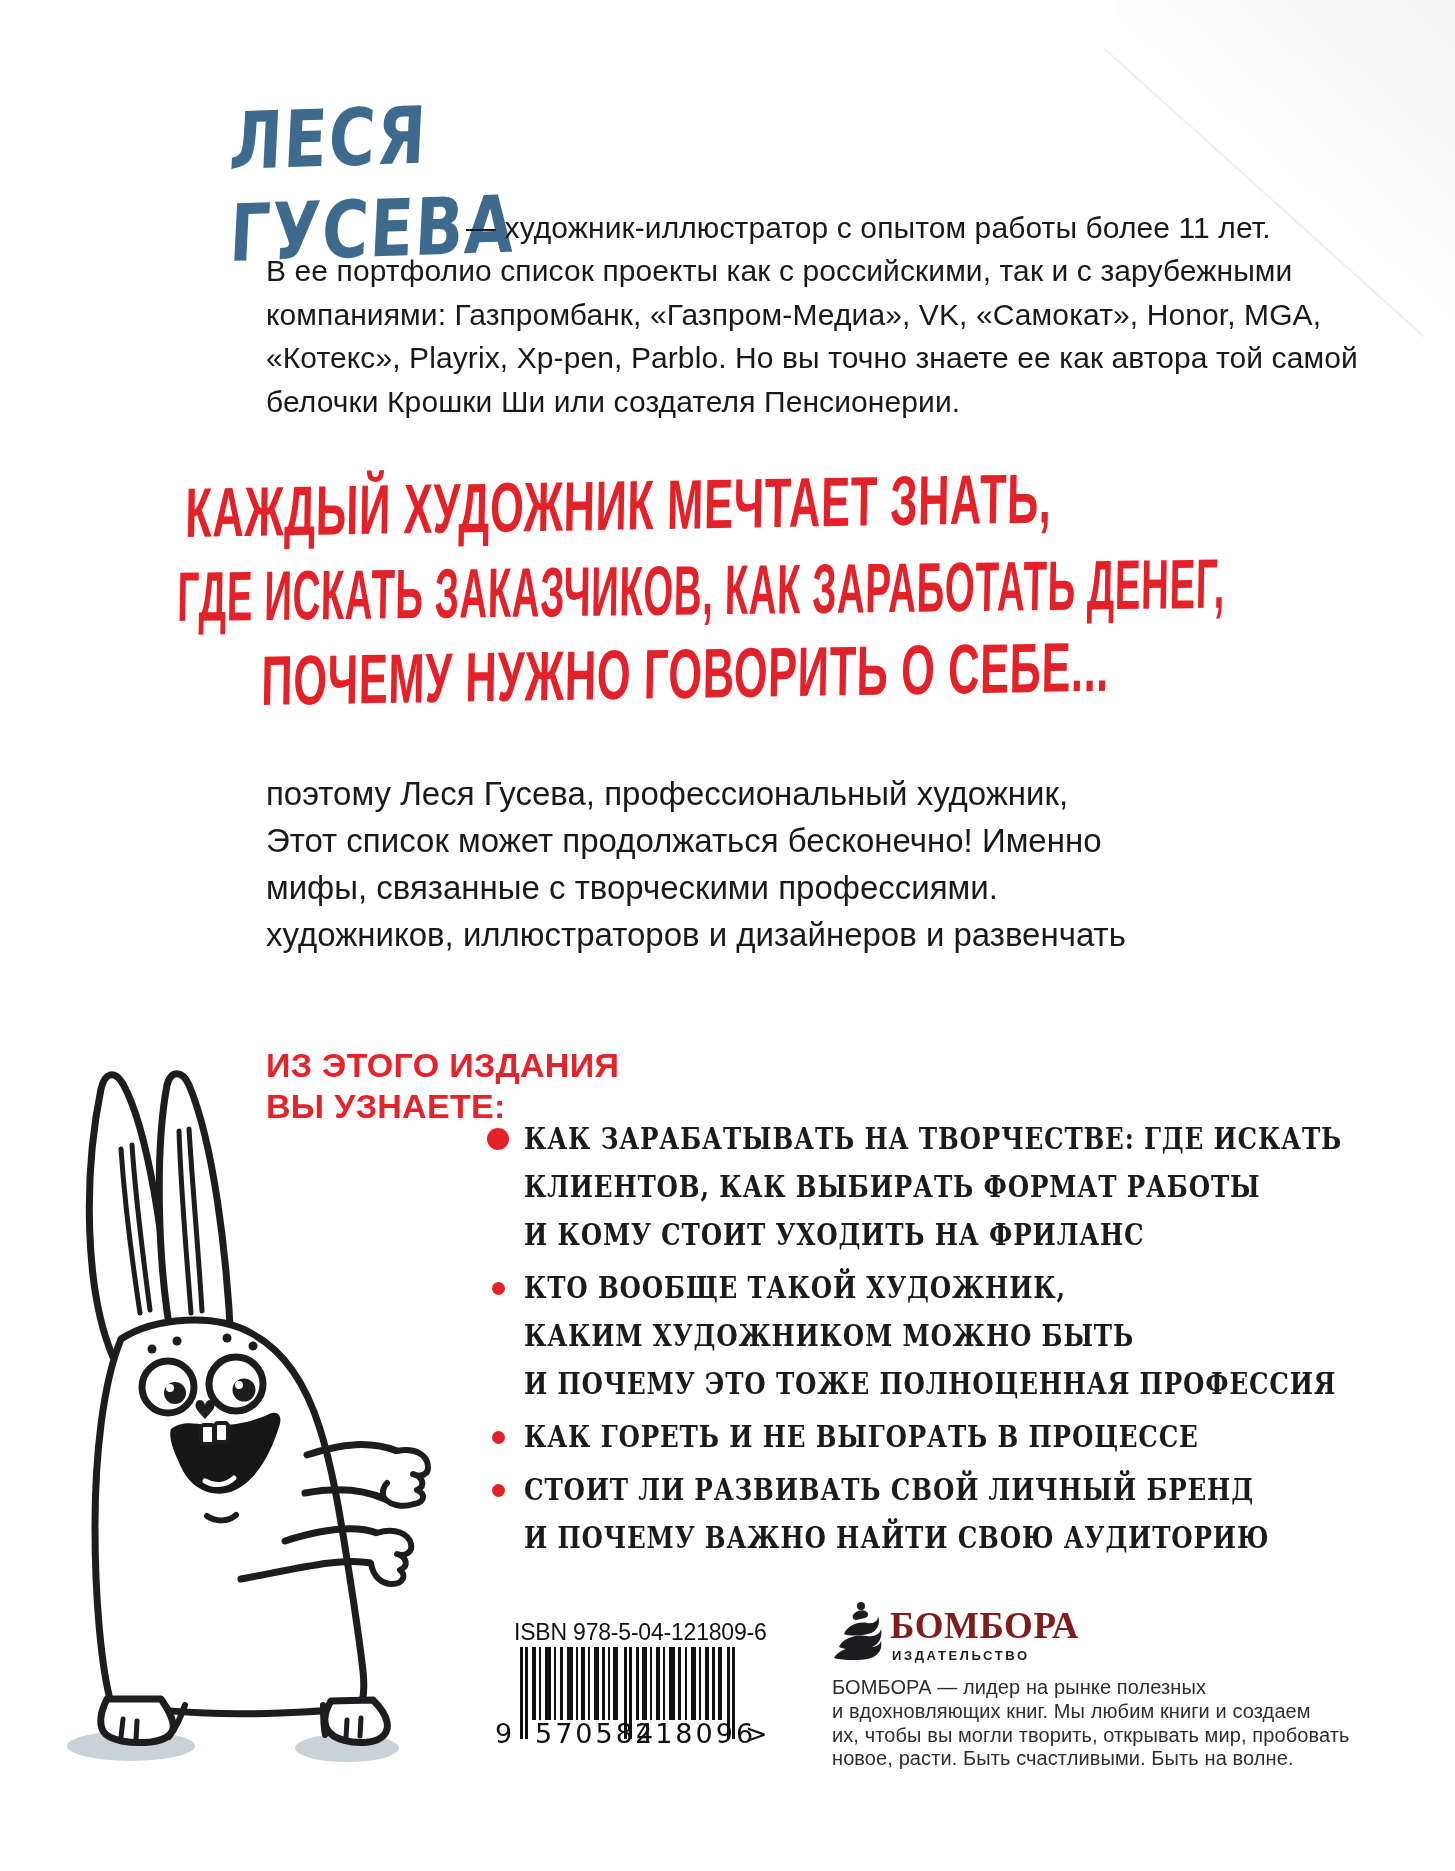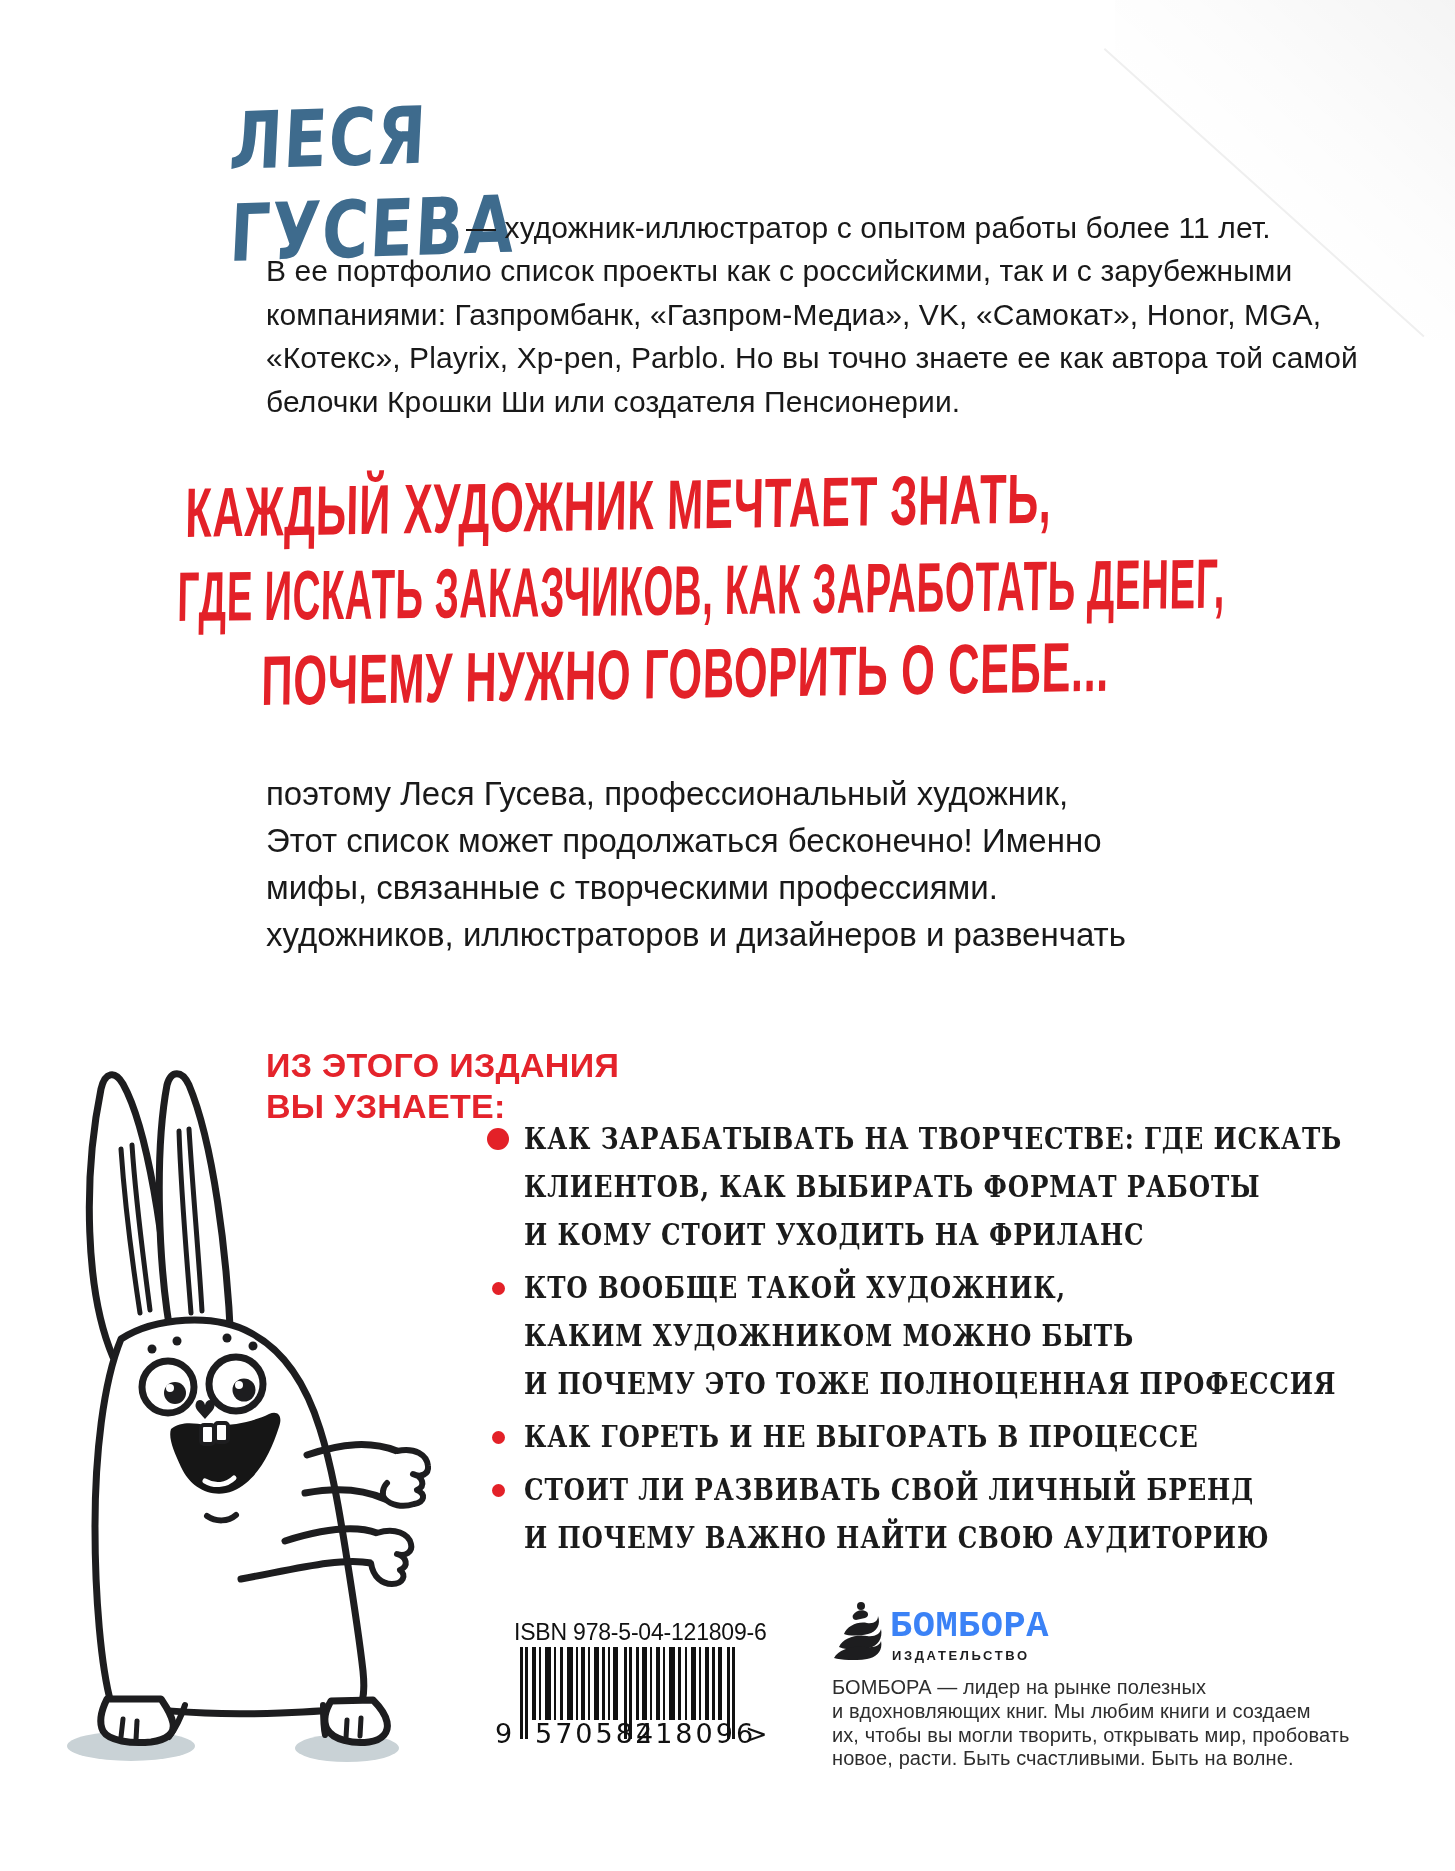--- a/index.html
+++ b/index.html
@@ -63,21 +63,21 @@
   
   .isbn{left:514px;top:1618px;font-size:23px;line-height:28px;color:#111;letter-spacing:-.2px;}
   .barcode-wrap{left:495px;top:1647px;width:270px;height:105px;}
   .bc-digit{position:absolute;top:71px;font-size:27px;color:#111;font-family:"DejaVu Sans",sans-serif;}
   .bcd-9{left:0;}
   .bcd-g1{left:40px;letter-spacing:3px;}
   .bcd-g2{left:140px;letter-spacing:3px;}
   .bcd-ar{left:250px;}
 
   .logo-icon{left:832px;top:1600px;}
-  .logo-name{left:890px;top:1606px;font-family:Liberation Mono, monospace;font-weight:bold;font-size:37px;line-height:40px;color:#3b82f6;letter-spacing:.5px;}
+  .logo-name{left:890px;top:1606px;font-family:Liberation Serif, serif;font-weight:bold;font-size:37px;line-height:40px;color:#7f1d1d;letter-spacing:.5px;}
   .logo-sub{left:892px;top:1648px;font-size:13px;font-weight:700;color:#1d1d1f;letter-spacing:2.6px;}
   .pub-lines{left:832px;top:1676px;font-size:20px;line-height:23.8px;color:#2e2e2e;letter-spacing:.1px;}
 </style>
 </head>
 <body>
 
 <div class="page">
 
   <div class="crease"></div>
   <div class="crease-line"></div>

